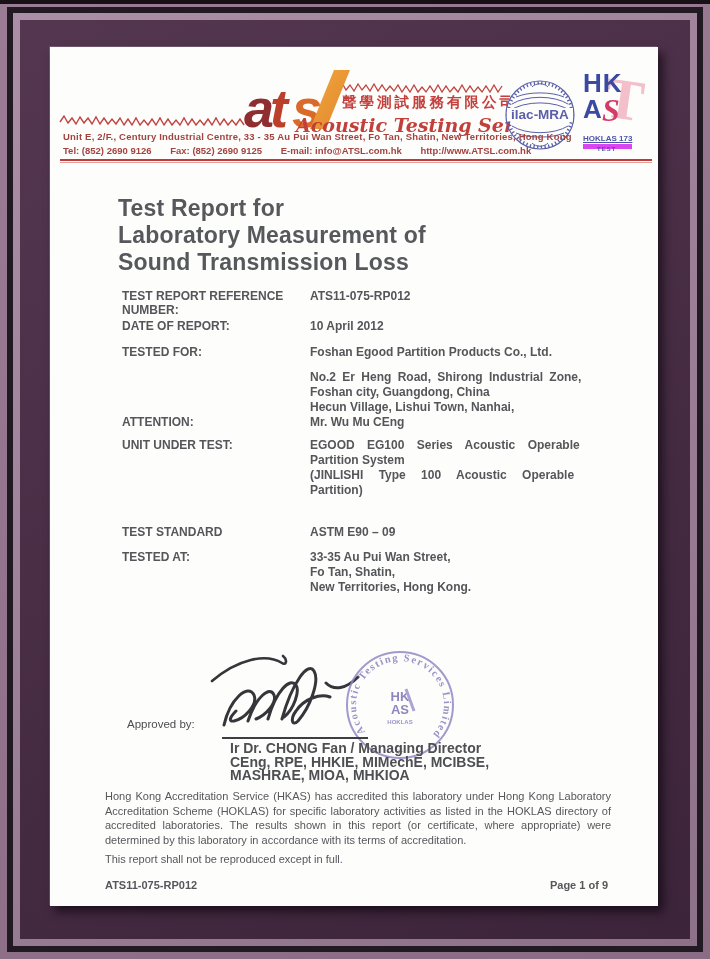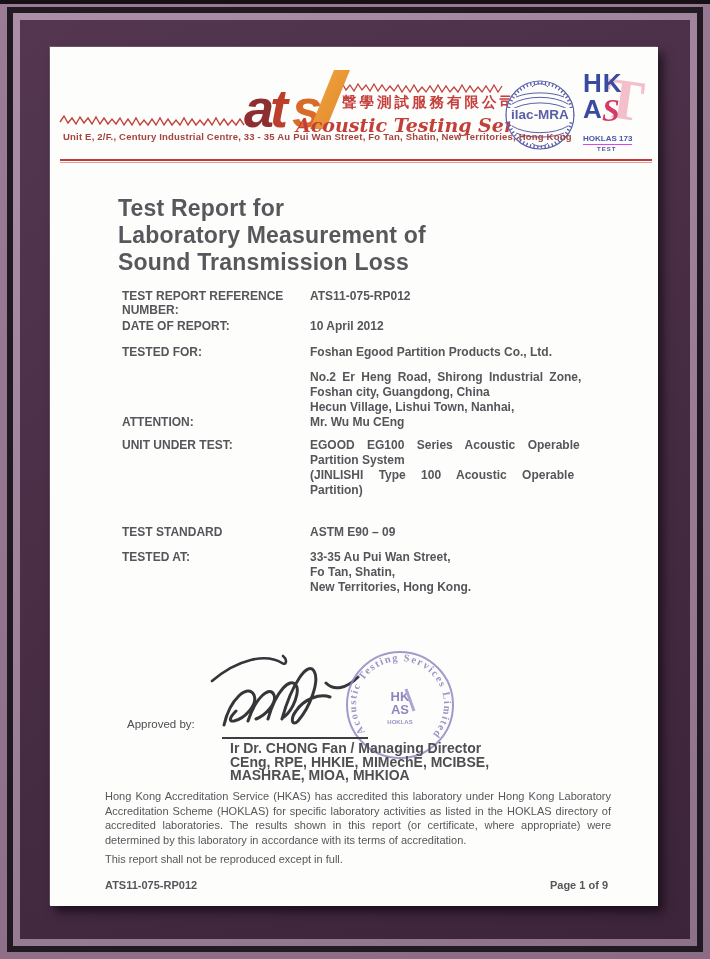--- a/index.html
+++ b/index.html
@@ -43,21 +43,21 @@
   
   .hkas{left:533px;top:25px;width:64px;height:94px;}
   .hkas .tbg{position:absolute;left:22px;top:-6px;font-size:58px;font-weight:bold;color:#f2bfca;
              transform:rotate(8deg);font-family:"Liberation Serif",serif;}
   .hkas .hk{position:absolute;left:0;top:0;font-size:26px;line-height:22px;font-weight:bold;
             color:#3b4aa1;letter-spacing:1px;}
   .hkas .a{position:absolute;left:0;top:22px;font-size:26px;font-weight:bold;color:#3b4aa1;}
   .hkas .s{position:absolute;left:19px;top:20px;font-size:32px;font-weight:bold;color:#d63a67;
            font-style:italic;font-family:"Liberation Serif",serif;}
   .hkas .hoklas{position:absolute;left:0;top:62px;font-size:8px;font-weight:bold;color:#4a55a8;
-                border-bottom:1px solid #d946ef;padding-bottom:1px;white-space:nowrap;}
+                border-bottom:5px solid #d946ef;padding-bottom:1px;white-space:nowrap;text-decoration:underline;}
   .hkas .test{position:absolute;left:14px;top:74px;font-size:6px;font-weight:bold;color:#4a55a8;letter-spacing:1px;}
 </style>
 </head>
 <body>
 
 <div class="stage">
   <div class="f-outer"></div>
   <div class="f-topedge"></div>
   <div class="f-black"></div>
   <div class="f-light"></div>
@@ -104,20 +104,26 @@
     <div class="abs hkas">
       <span class="tbg">T</span>
       <span class="hk">HK</span>
       <span class="a">A</span>
       <span class="s">S</span>
       <span class="hoklas">HOKLAS 173</span>
       <span class="test">TEST</span>
     </div>
 
     <div class="abs addr1 maroon">Unit E, 2/F., Century Industrial Centre, 33 - 35 Au Pui Wan Street, Fo Tan, Shatin, New Territories, Hong Kong</div>
+    <div class="abs addr2 maroon">
+      <span>Tel: (852) 2690 9126</span>
+      <span>Fax: (852) 2690 9125</span>
+      <span>E-mail: info@ATSL.com.hk</span>
+      <span>http://www.ATSL.com.hk</span>
+    </div>
     <div class="abs redline"></div>
     <div class="abs redline2"></div>
 
     <div class="abs lab" style="top:242px">TEST REPORT REFERENCE NUMBER:</div>
 
     <div class="abs title">
       <div>Test Report for</div>
       <div>Laboratory Measurement of</div>
       <div>Sound Transmission Loss</div>
     </div>

